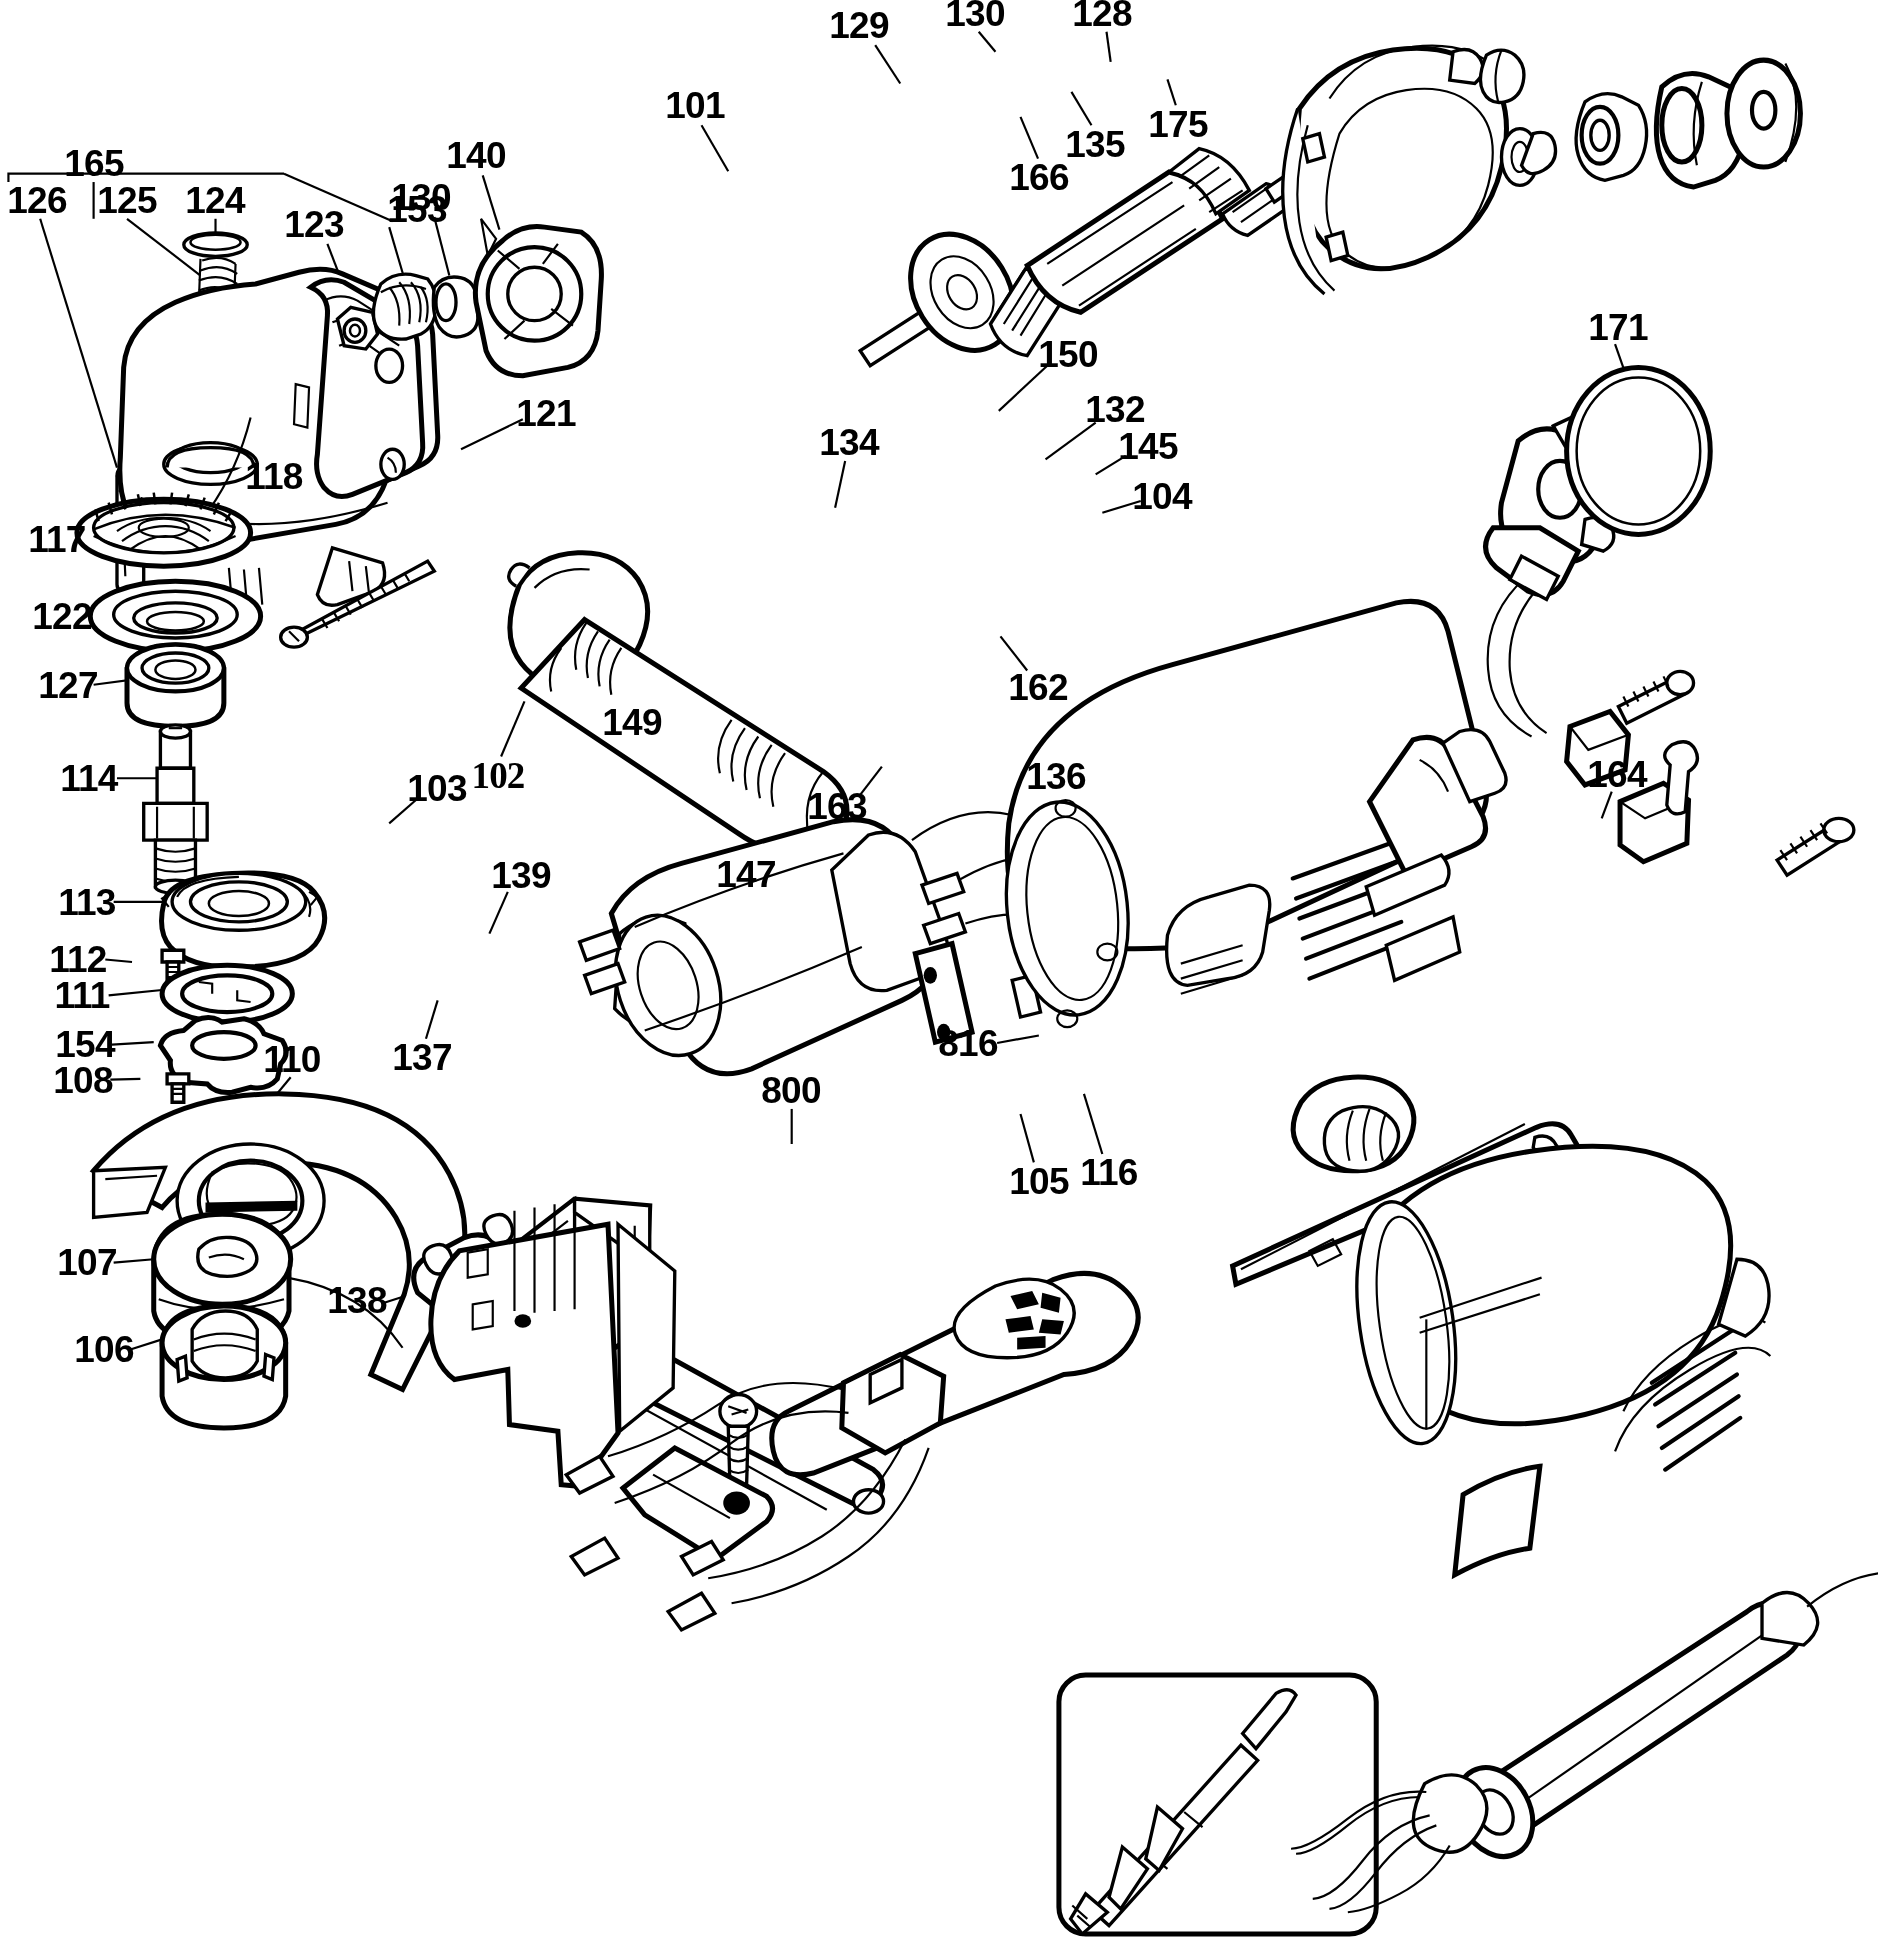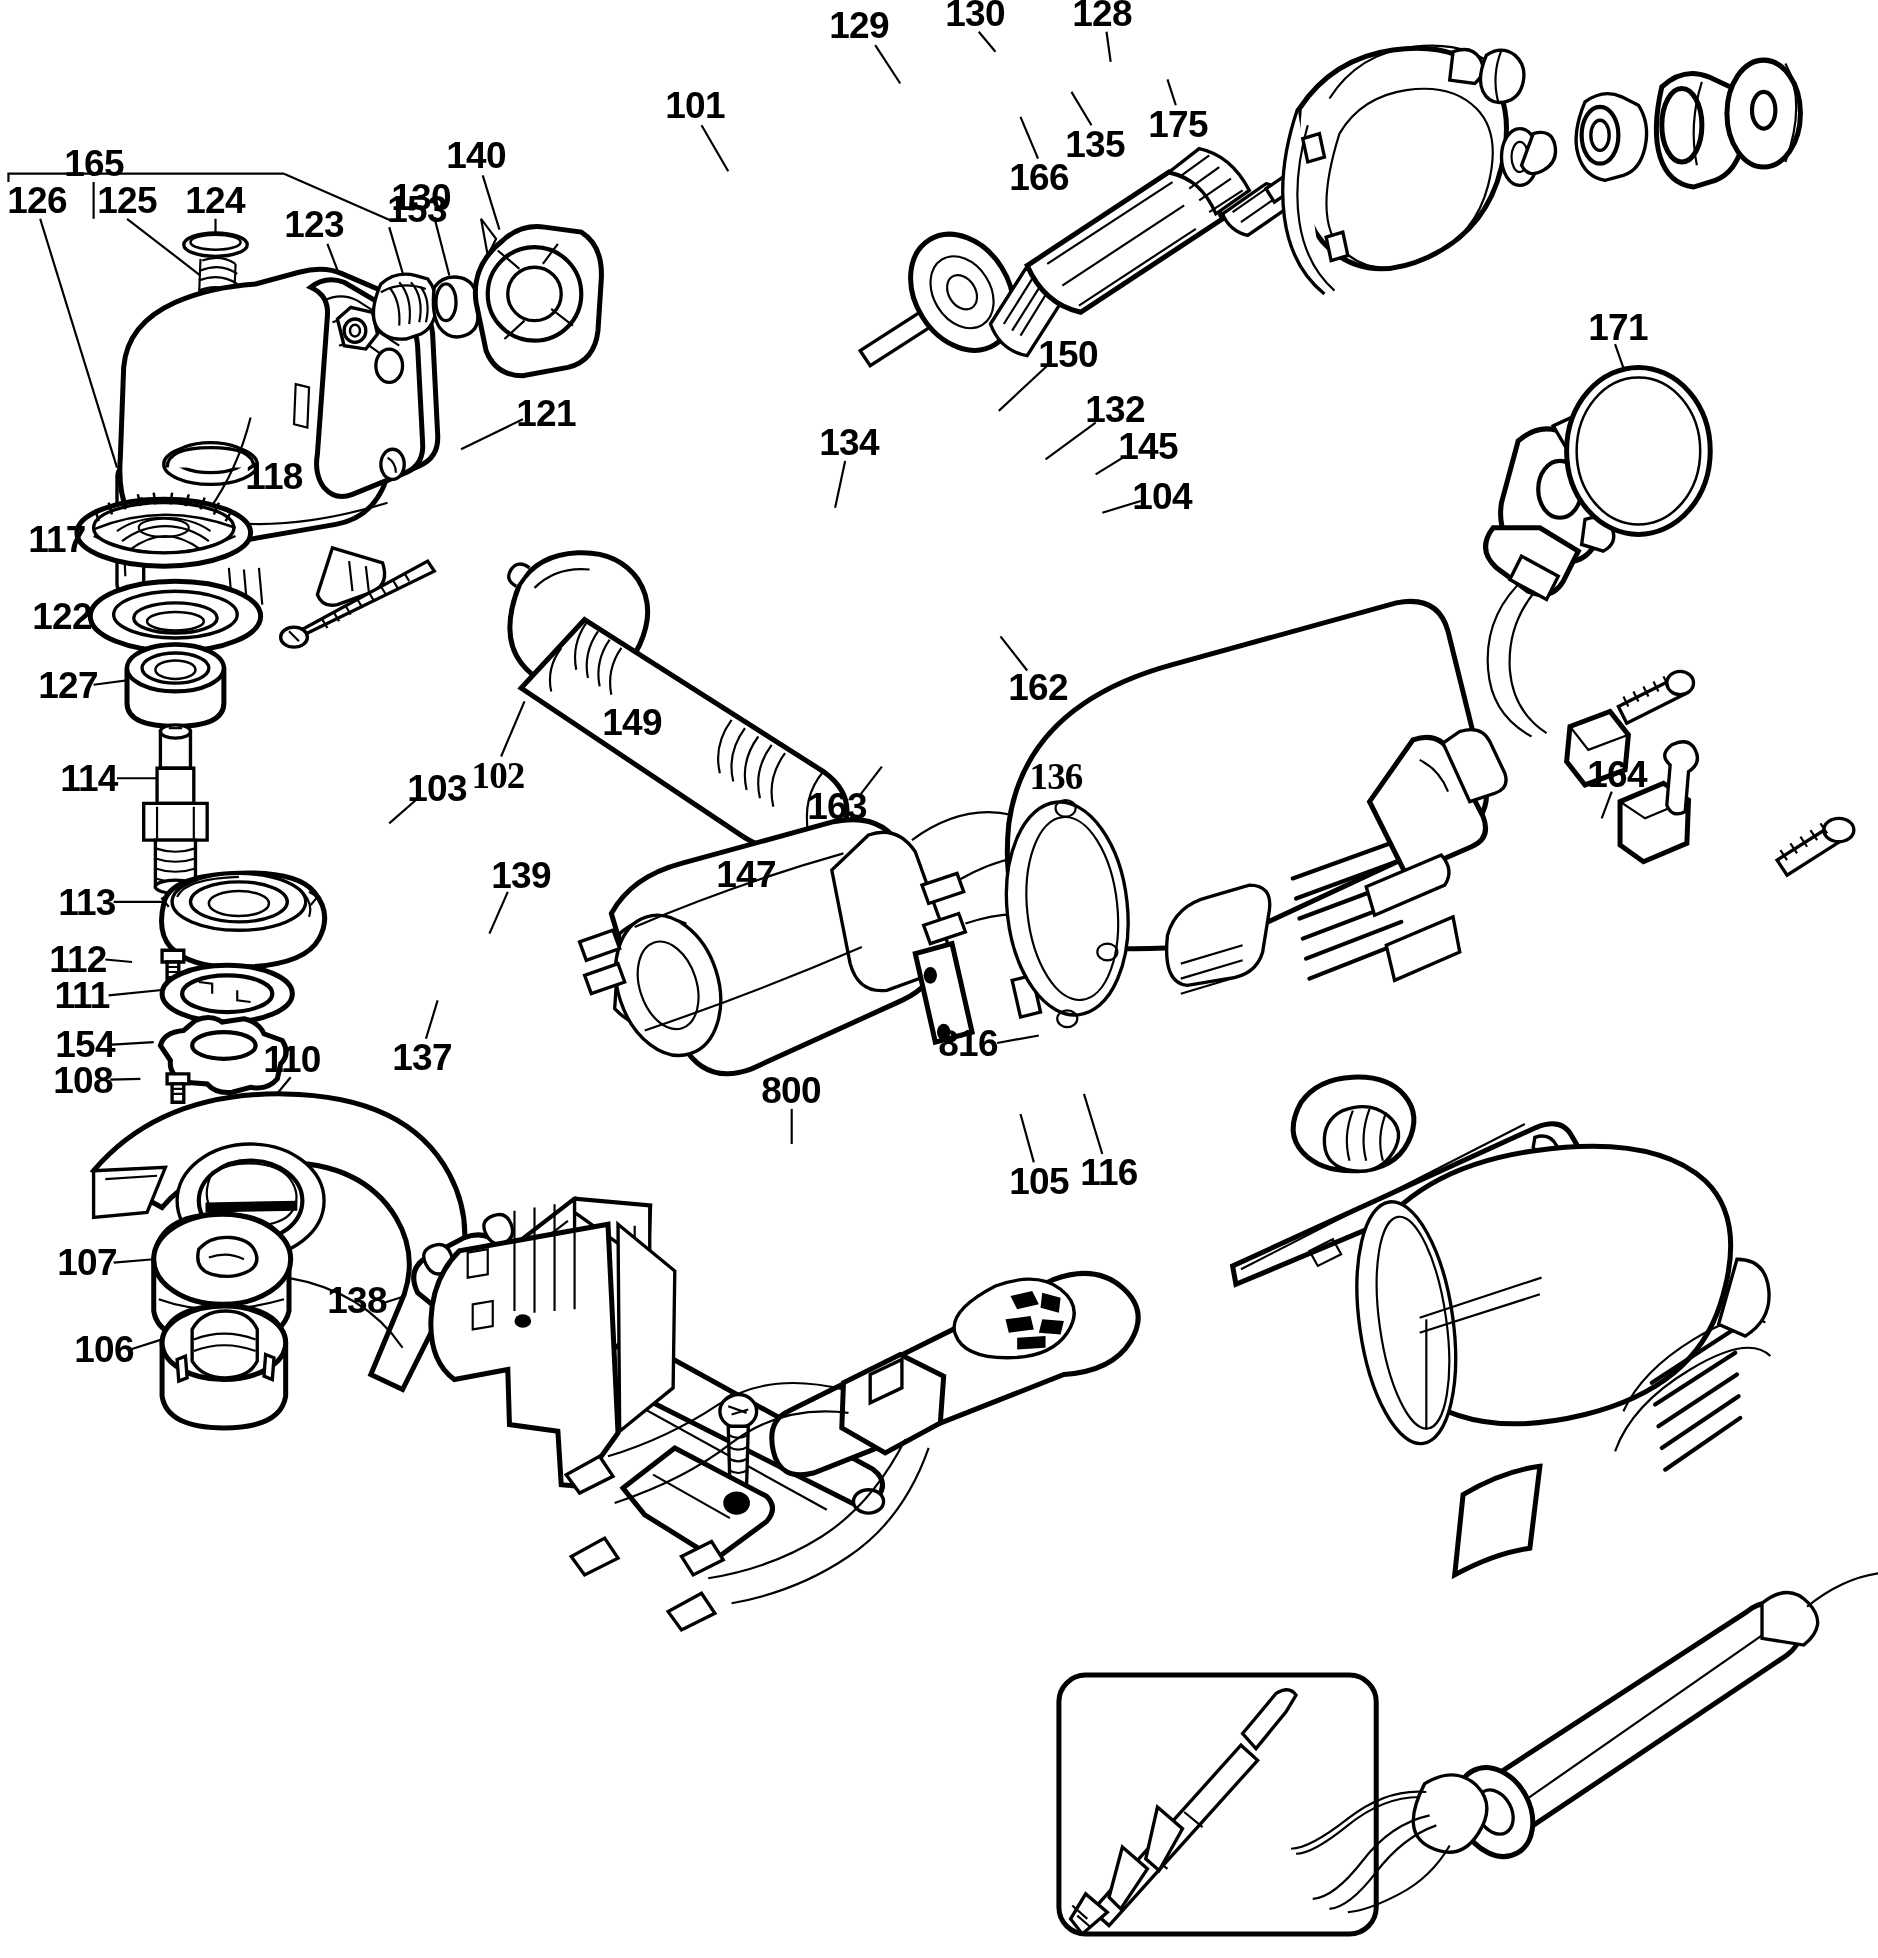--- a/index.html
+++ b/index.html
@@ -754,21 +754,21 @@
     <span class="callout" style="left:104px;  top:1349px;">106</span>
     <span class="callout" style="left:357px;  top:1300px;">138</span>
     <span class="callout" style="left:498px;  top:775px;font-family:Liberation Serif, serif;">102</span>
     <span class="callout" style="left:632px;  top:722px;">149</span>
     <span class="callout" style="left:437px;  top:788px;">103</span>
     <span class="callout" style="left:521px;  top:875px;">139</span>
     <span class="callout" style="left:422px;  top:1057px;">137</span>
     <span class="callout" style="left:746px;  top:874px;">147</span>
     <span class="callout" style="left:837px; top:806px;">163</span>
     <span class="callout" style="left:1038px; top:687px;">162</span>
-    <span class="callout" style="left:1056px; top:776px;font-family:Liberation Serif, serif;">136</span>
+    <span class="callout" style="left:1056px; top:776px;">136</span>
     <span class="callout" style="left:1617px; top:774px;">164</span>
     <span class="callout" style="left:968px; top:1043px;">816</span>
     <span class="callout" style="left:791px;  top:1090px;">800</span>
     <span class="callout" style="left:1039px; top:1181px;">105</span>
     <span class="callout" style="left:1109px; top:1172px;">116</span>
   </div>
 
 </div>
 
 

